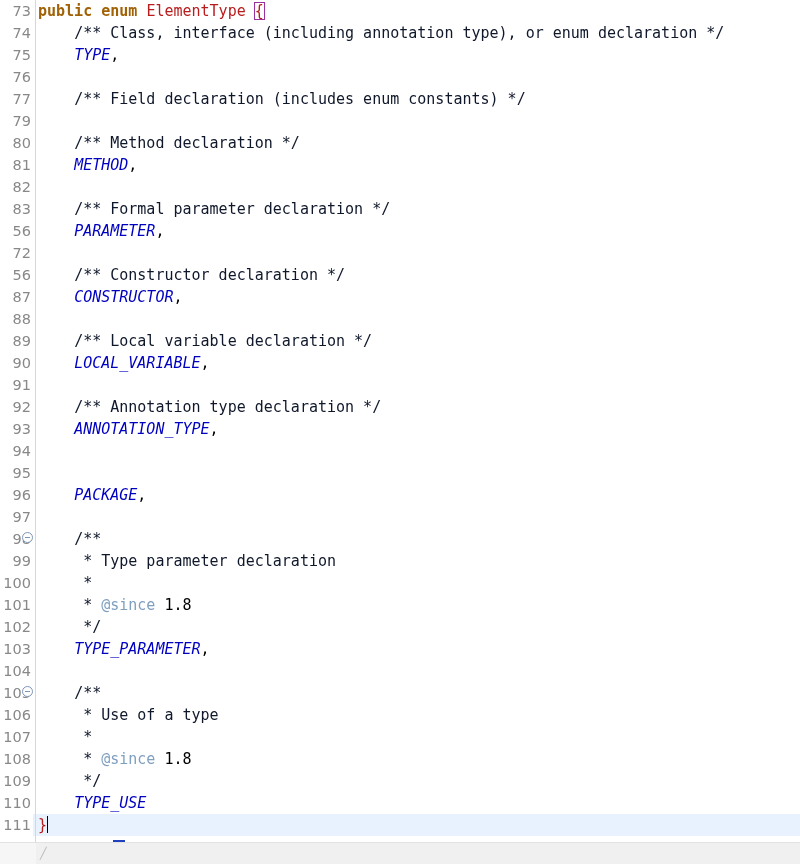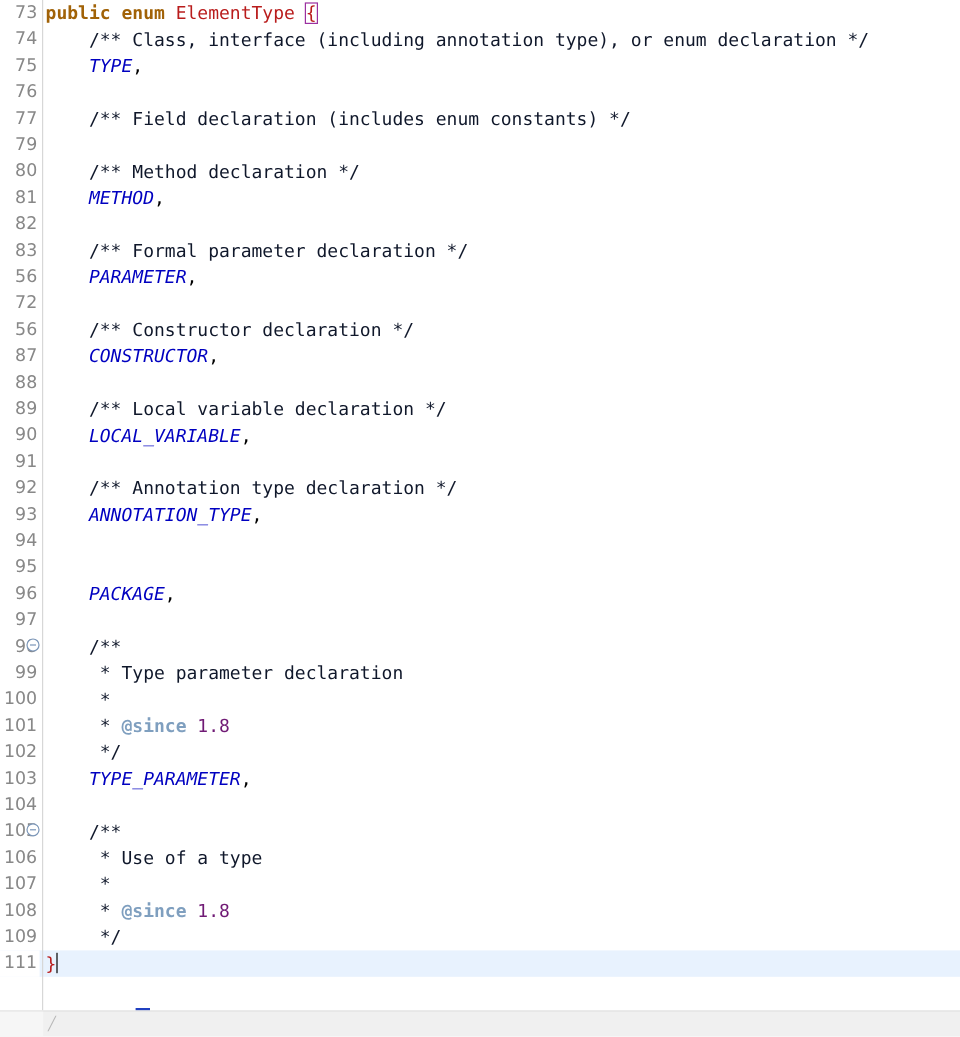--- a/index.html
+++ b/index.html
@@ -102,22 +102,22 @@
     left: 38px;
     top: 0;
     right: 0;
     height: 22px;
   }
 
   
   .kw       { color: #a16207; font-weight: bold; }
   .plain    { color: #b91c1c; }
   .jdoc     { color: #0f172a; }
-  .jdoctag  { color: #701a75; }
-  .jdockey  { color: #7f9fbf; font-weight: bold; }
+  .jdoctag  { color: #000000; }
+  .jdockey  { color: #7f9fbf; font-weight: normal; }
   .enumc    { color: #0000c0; font-weight: normal; font-style: italic; }
   .punct    { color: #000000; }
 
   .bracket-match {
     display: inline-block;
     outline: 1px solid #9b30a0;
     line-height: 16px;
     margin-top: -1px;
   }
 
@@ -203,20 +203,21 @@
       <div class="row"><div class="gutter"><span class="num">100</span></div><div class="text"><span class="plain">    </span><span class="jdoc"> *</span></div></div>
       <div class="row"><div class="gutter"><span class="num">101</span></div><div class="text"><span class="plain">    </span><span class="jdoc"> * </span><span class="jdockey">@since</span><span class="jdoc"> </span><span class="jdoctag">1.8</span></div></div>
       <div class="row"><div class="gutter"><span class="num">102</span></div><div class="text"><span class="plain">    </span><span class="jdoc"> */</span></div></div>
       <div class="row"><div class="gutter"><span class="num">103</span></div><div class="text"><span class="plain">    </span><span class="enumc">TYPE_PARAMETER</span><span class="punct">,</span></div></div>
       <div class="row"><div class="gutter"><span class="num">104</span></div><div class="text"></div></div>
       <div class="row"><div class="gutter"><span class="num">105</span></div><div class="fold"></div><div class="text"><span class="plain">    </span><span class="jdoc">/**</span></div></div>
       <div class="row"><div class="gutter"><span class="num">106</span></div><div class="text"><span class="plain">    </span><span class="jdoc"> * Use of a type</span></div></div>
       <div class="row"><div class="gutter"><span class="num">107</span></div><div class="text"><span class="plain">    </span><span class="jdoc"> *</span></div></div>
       <div class="row"><div class="gutter"><span class="num">108</span></div><div class="text"><span class="plain">    </span><span class="jdoc"> * </span><span class="jdockey">@since</span><span class="jdoc"> </span><span class="jdoctag">1.8</span></div></div>
       <div class="row"><div class="gutter"><span class="num">109</span></div><div class="text"><span class="plain">    </span><span class="jdoc"> */</span></div></div>
+      <div class="row"><div class="gutter"><span class="num">110</span></div><div class="text"><span class="plain">    </span><span class="enumc">TYPE_USE</span></div></div>
       <div class="row current"><div class="gutter"><span class="num">111</span></div><div class="text"><span class="plain">}</span><span class="caret"></span></div></div>
     </div>
 
   <div class="gutter-rule"></div>
 
   <div class="top-tick"></div>
 
   <div class="bottom-strip">
     <div class="gutter-pad"></div>
     <div class="mark">╱</div>

